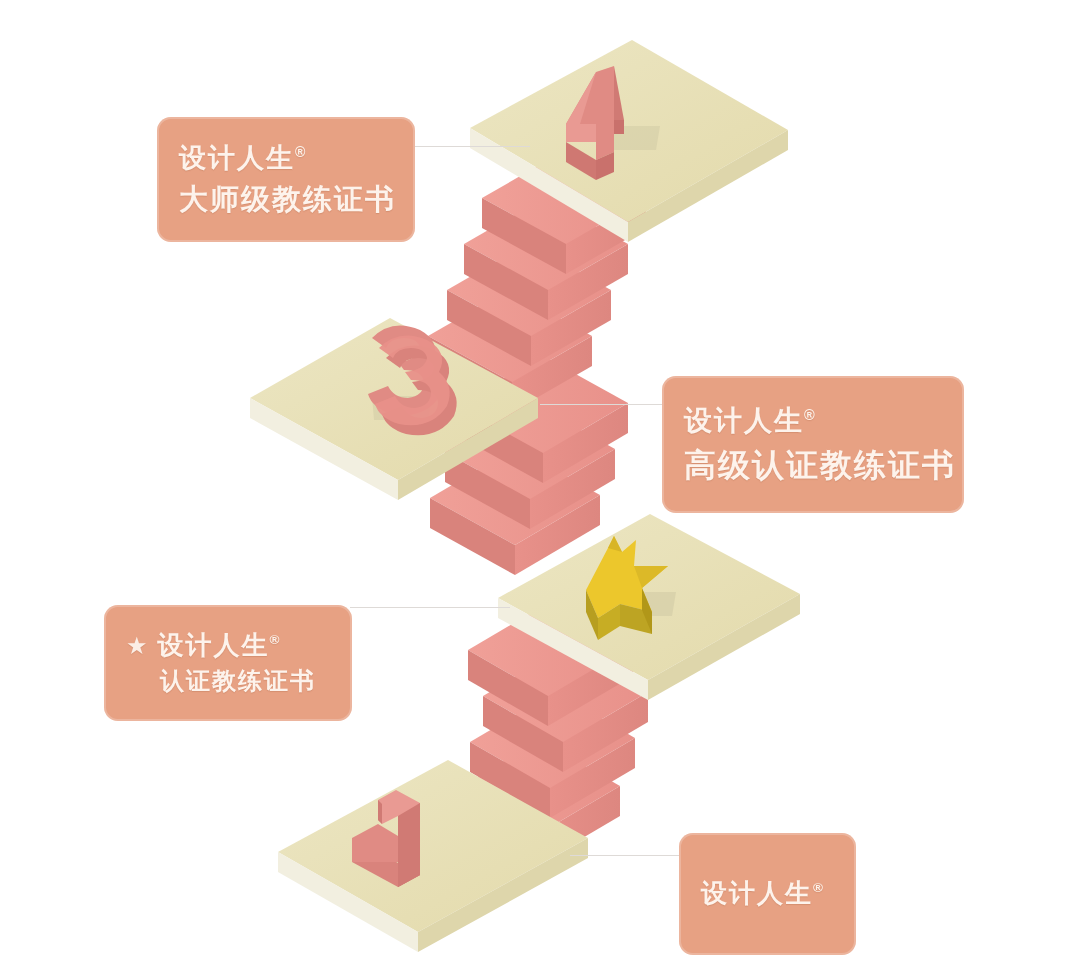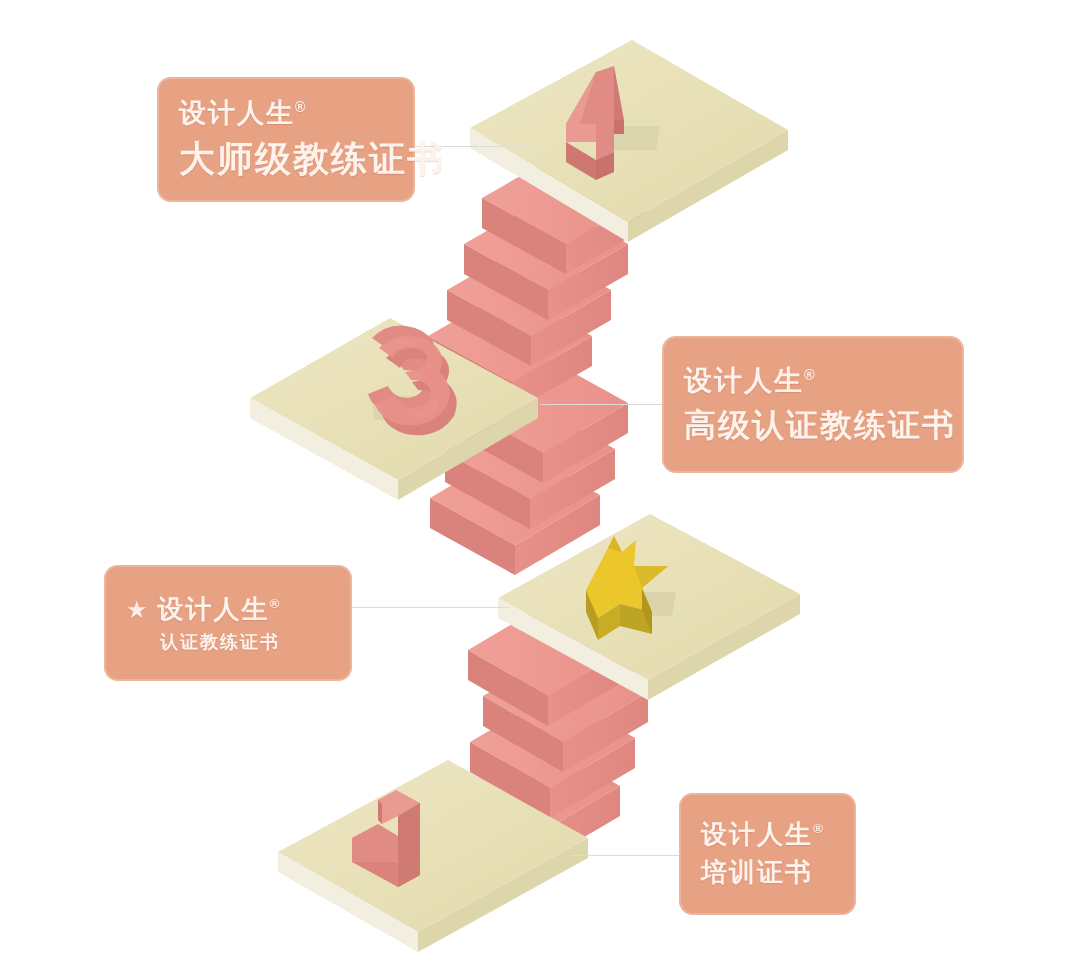--- a/index.html
+++ b/index.html
@@ -29,20 +29,21 @@
   .label-card {
     position: absolute;
     box-sizing: border-box;
     background: #e7a183;
     border-radius: 14px;
     box-shadow: inset 0 0 0 2px rgba(255,255,255,0.22);
     display: flex;
     flex-direction: column;
     justify-content: center;
     padding: 10px 22px;
+    margin-top: 40px;
   }
   .label-line {
     color: #fdf3ec;
     font-weight: bold;
     letter-spacing: 2px;
     line-height: 1.45;
     white-space: nowrap;
     text-shadow: 0 1px 1px rgba(160,90,60,0.25);
   }
   .label-row {
@@ -232,38 +233,37 @@
 
   <div class="connector" style="left:410px; top:146px; width:120px;"></div>
   <div class="connector" style="left:540px; top:404px; width:128px;"></div>
   <div class="connector" style="left:350px; top:607px; width:160px;"></div>
   <div class="connector" style="left:570px; top:855px; width:110px;"></div>
 
   <div class="label-card" style="left:157px; top:77px; width:258px; height:125px;">
     <div class="label-row">
       <span class="label-line" style="font-size:27px;"><span>设计人生</span><span class="reg">®</span></span>
     </div>
-    <div class="label-line" style="font-size:36px;">大师级教练证书</div>
+    <div class="label-line" style="font-size:29px;">大师级教练证书</div>
   </div>
 
   <div class="label-card" style="left:662px; top:336px; width:302px; height:137px;">
     <div class="label-row">
       <span class="label-line" style="font-size:28px;"><span>设计人生</span><span class="reg">®</span></span>
     </div>
     <div class="label-line" style="font-size:32px;">高级认证教练证书</div>
   </div>
 
   <div class="label-card" style="left:104px; top:565px; width:248px; height:116px;">
     <div class="label-row">
       <span class="star-glyph">★</span>
       <span class="label-line" style="font-size:26px;"><span>设计人生</span><span class="reg">®</span></span>
     </div>
-    <div class="label-line" style="font-size:18px; padding-left:34px;">认证教练证书</div>
+    <div class="label-line" style="font-size:24px; padding-left:34px;">认证教练证书</div>
   </div>
 
   <div class="label-card" style="left:679px; top:793px; width:177px; height:122px;">
     <div class="label-row">
       <span class="label-line" style="font-size:26px;"><span>设计人生</span><span class="reg">®</span></span>
     </div>
-    <div class="label-line" style="font-size:26px;">培训证书</div>
   </div>
 
 </div>
 
 </body></html>

